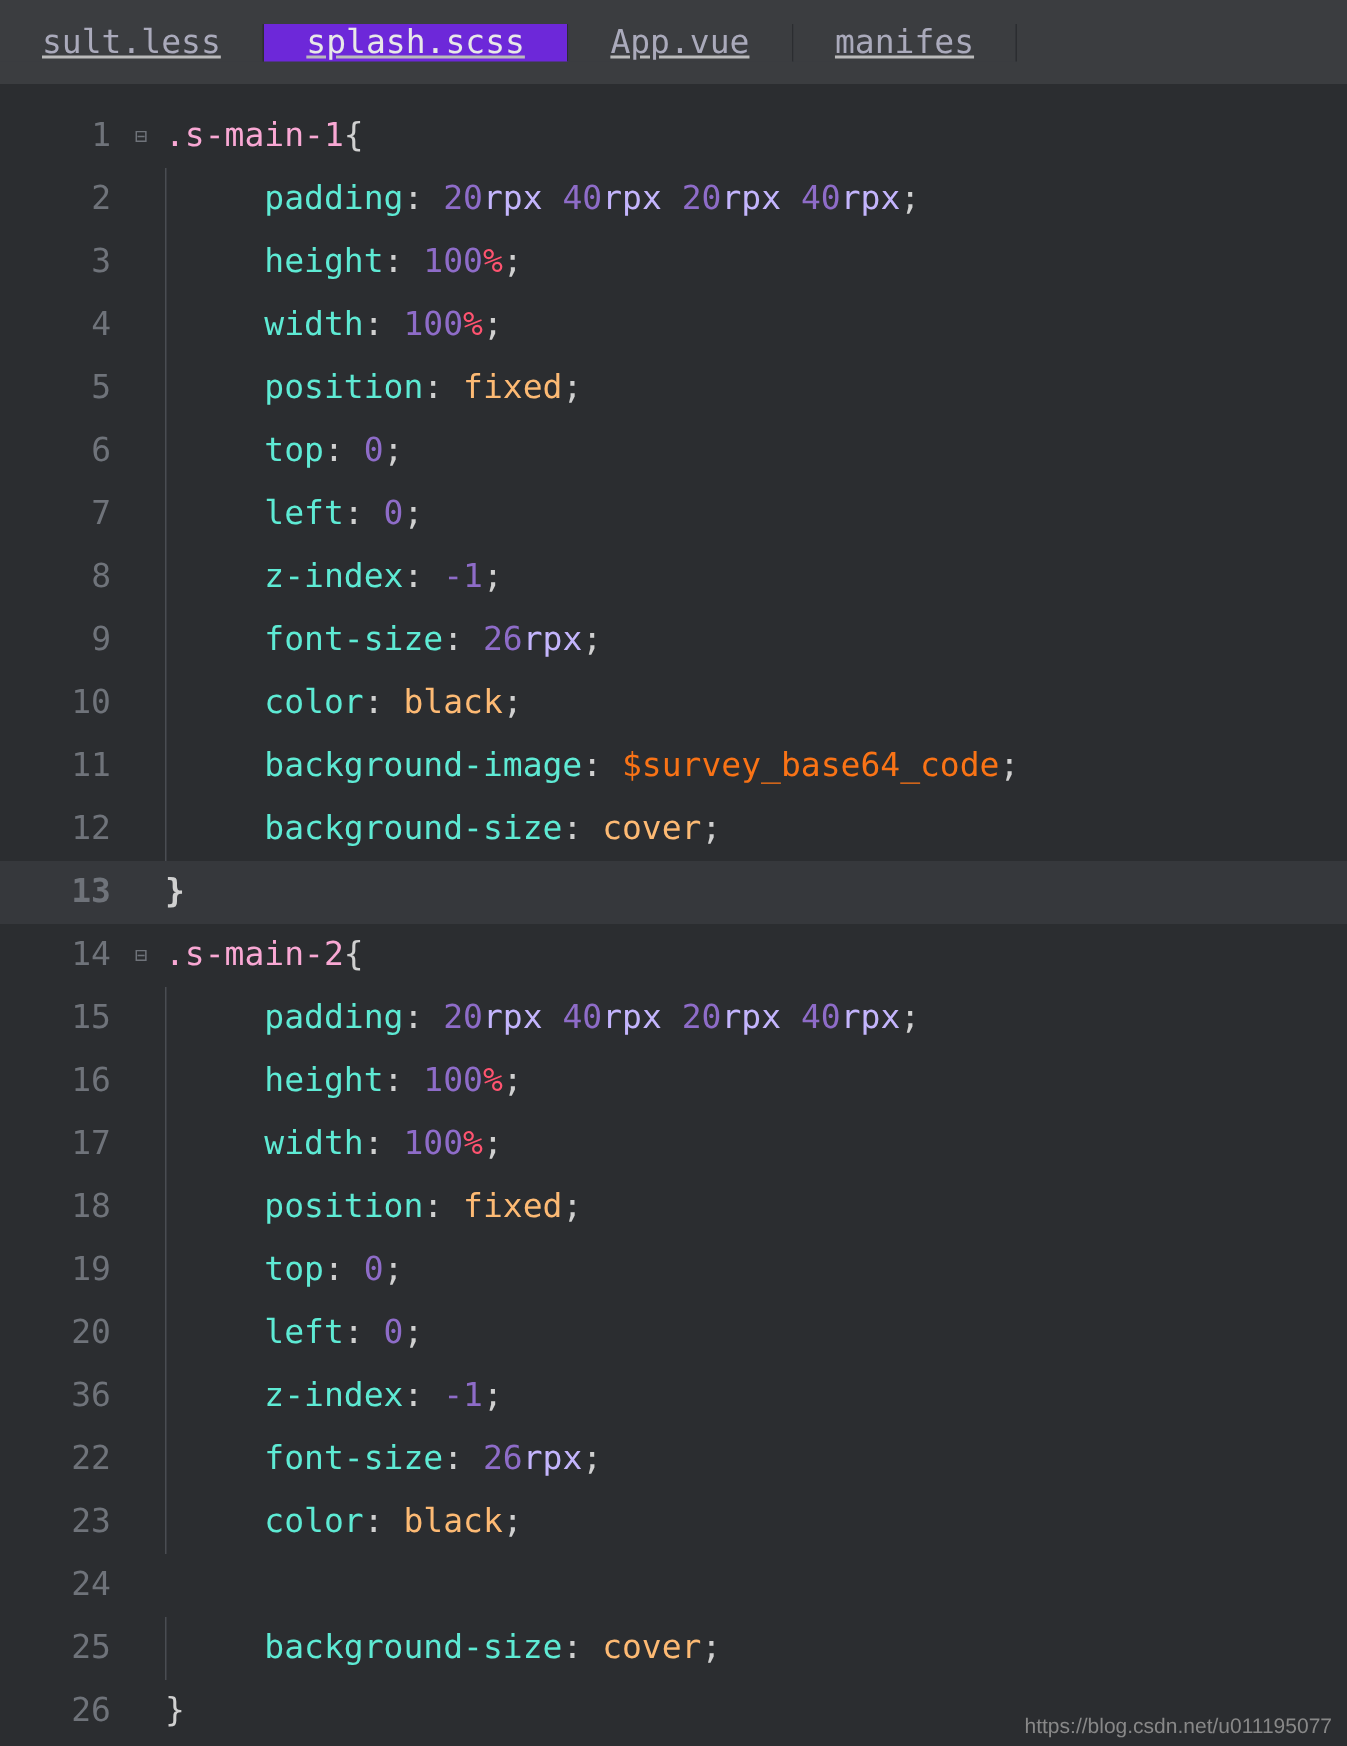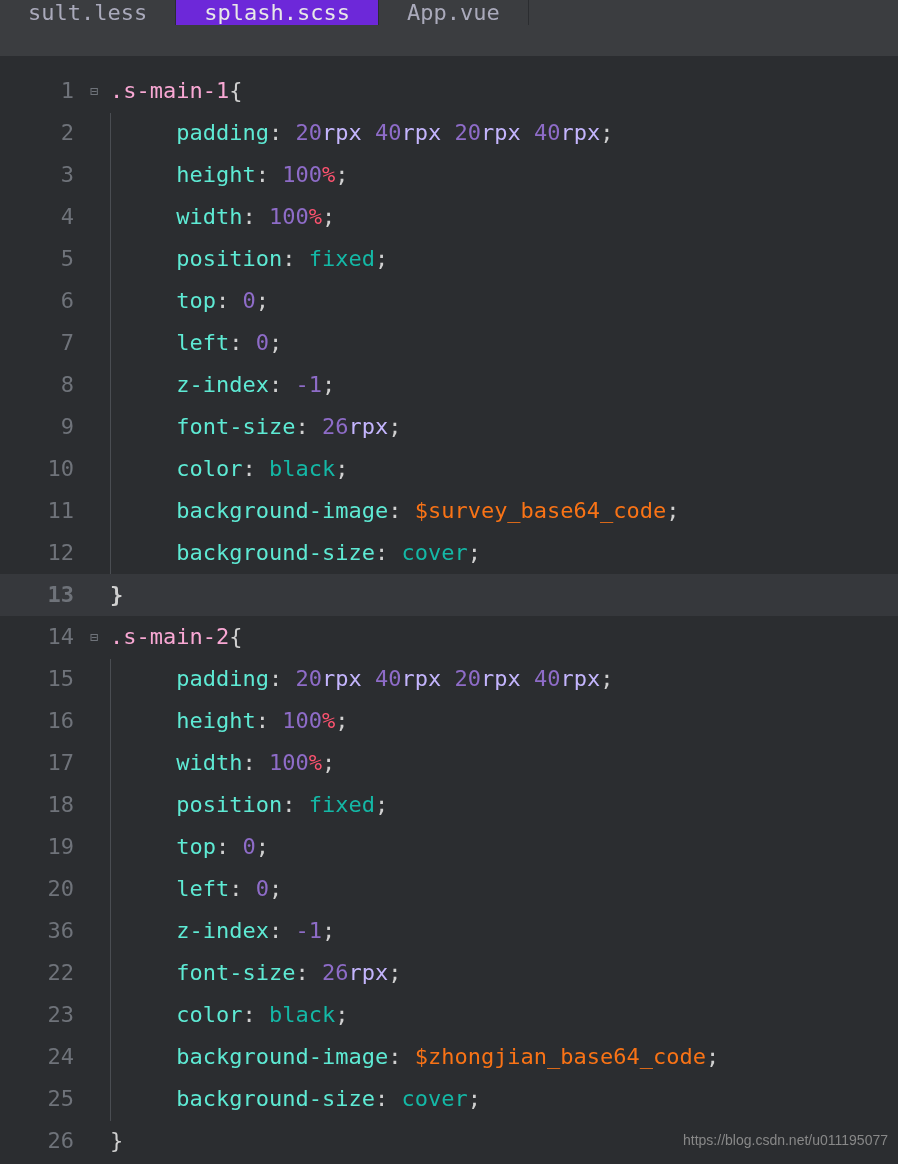--- a/index.html
+++ b/index.html
@@ -9,21 +9,22 @@
     font-size: 22px;
     color: #bbb;
     width: 898px;
     height: 1164px;
     overflow: hidden;
   }
   .tabs {
     display: flex;
     height: 56px;
     background: #3b3d40;
-    align-items: flex-start;
+    align-items: center;
+    text-decoration: underline;
   }
   .tab {
     display: flex;
     align-items: center;
     justify-content: center;
     padding: 0 28px;
     color: #aab;
     background: #3b3d40;
     border-right: 1px solid #2b2d30;
     white-space: nowrap;
@@ -73,46 +74,49 @@
     display: inline-block;
     height: 42px;
     vertical-align: middle;
     margin-right: -1px;
   }
   .sel  { color: #f9a8d4; } 
   .prop { color: #5eead4; } 
   .num  { color: #8e6cc8; } 
   .unit { color: #c4b5fd; } 
   .pct  { color: #ff5370; } 
-  .val  { color: #14b8a6; } 
+  .val  { color: #fdba74; } 
   .var  { color: #f97316; } 
   .punc { color: #d0d0d0; }
   .brace{ color: #d0d0d0; }
   .watermark {
     position: absolute;
-    bottom: 16px;
+    bottom: 6px;
     right: 10px;
     font-size: 14px;
     color: #888;
     font-family: sans-serif;
   }
 </style>
 </head>
 <body>
 
 <div class="tabs">
   <div class="tab">
       <span>sult.less</span>
     </div>
   <div class="tab active">
       <span>splash.scss</span>
     </div>
   <div class="tab">
       <span>App.vue</span>
     </div>
+  <div class="tab">
+      <span>manifes</span>
+    </div>
 </div>
 
 <div class="editor">
 
   <div class="line">
     <div class="gutter">1</div>
     <div class="fold">⊟</div>
     <div class="code"><span class="sel">.s-main-1</span><span class="brace">{</span></div>
   </div>
 
@@ -244,21 +248,20 @@
 
   <div class="line">
     <div class="gutter">23</div>
     <div class="fold"></div>
     <div class="code"><span class="guide"></span>     <span class="prop">color</span><span class="punc">: </span><span class="val">black</span><span class="punc">;</span></div>
   </div>
 
   <div class="line">
     <div class="gutter">24</div>
     <div class="fold"></div>
-    <div class="code"><span class="guide"></span>     <span class="prop">background-image</span><span class="punc">: </span><span class="var">$zhongjian_base64_code</span><span class="punc">;</span></div>
   </div>
 
   <div class="line">
     <div class="gutter">25</div>
     <div class="fold"></div>
     <div class="code"><span class="guide"></span>     <span class="prop">background-size</span><span class="punc">: </span><span class="val">cover</span><span class="punc">;</span></div>
   </div>
 
   <div class="line">
     <div class="gutter">26</div>

